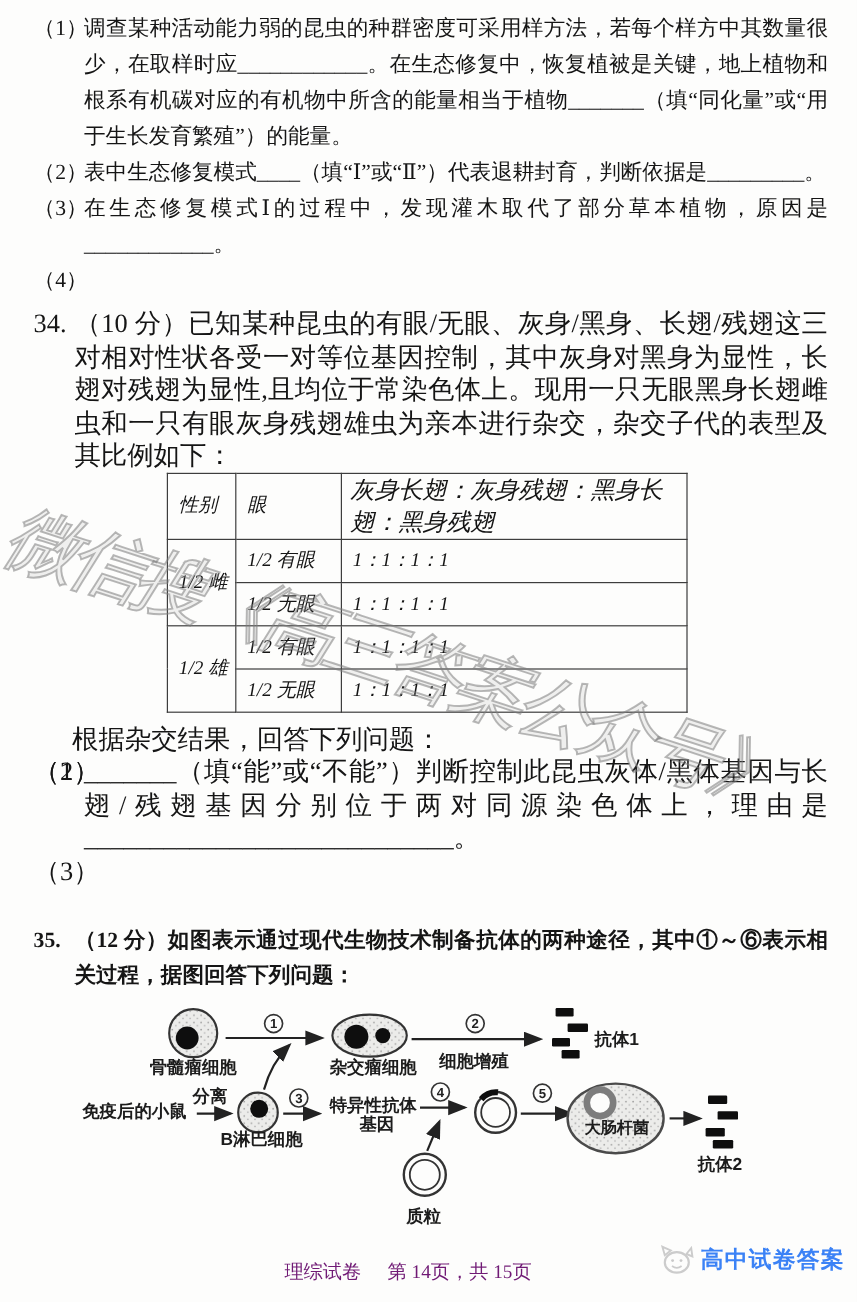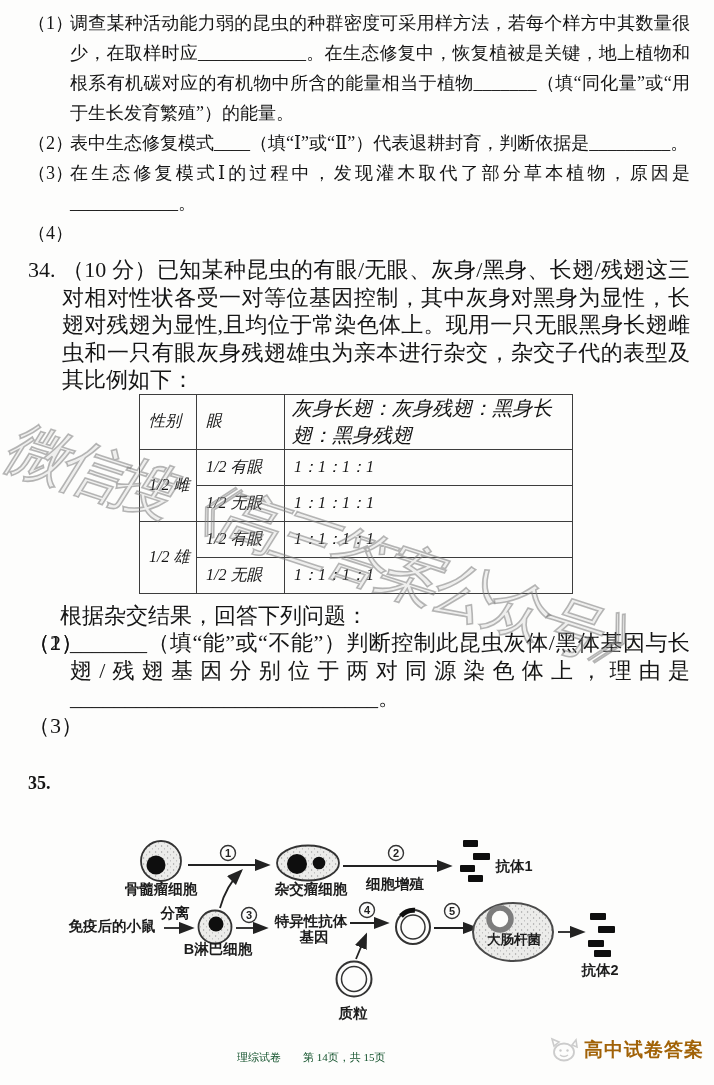--- a/index.html
+++ b/index.html
@@ -8,21 +8,21 @@
 
   
   .watermark{
     position:absolute;left:20px;top:404px;z-index:5;pointer-events:none;
     font-size:62px;font-style:italic;letter-spacing:-6px;white-space:nowrap;
     color:rgba(120,120,120,0.10);
     -webkit-text-stroke:1.6px rgba(125,125,125,0.55);
     transform:rotate(18deg);transform-origin:0 0;
   }
   .logo-wm{position:absolute;right:10px;top:1036px;display:flex;align-items:center;gap:4px;z-index:5;}
-  .logo-wm .t{font-family:"Liberation Sans","DejaVu Sans",sans-serif;font-weight:bold;font-size:19px;color:#a16207;letter-spacing:1px;}
+  .logo-wm .t{font-family:"Liberation Sans","DejaVu Sans",sans-serif;font-weight:bold;font-size:19px;color:#3b82f6;letter-spacing:1px;}
 
   
   section{position:absolute;left:28px;width:662px;z-index:2;}
   .sec33{top:8px;}
   .sec34{top:256px;}
   .sec35{top:769px;}
   .item{position:relative;padding-left:42px;font-size:18px;line-height:30px;text-align:justify;}
   .item .marker{position:absolute;left:0;top:0;}
   .sec34 .item,.sec34 .prompt{font-size:22px;line-height:27.5px;}
   .qitem{padding-left:34px;}
@@ -37,21 +37,21 @@
   .col-sex{width:57px;} .col-eye{width:88px;} .col-ratio{width:288px;}
   tr.hd{height:38px;} tr.dr{height:36px;}
 
   
   .diagram{position:absolute;left:40px;top:838px;z-index:2;}
   .dlabel{font-family:"Liberation Sans","DejaVu Sans",sans-serif;font-weight:bold;font-size:14.5px;fill:#1c1c1c;}
   .dlabel.small{font-size:13.5px;}
   .stepnum{font-family:"Liberation Sans","DejaVu Sans",sans-serif;font-size:11px;fill:#222;font-weight:bold;}
 
   
-  .footer{position:absolute;left:0;top:1050px;width:714px;font-size:11px;color:#14532d;z-index:2;}
+  .footer{position:absolute;left:0;top:1050px;width:714px;font-size:16px;color:#701a75;z-index:2;}
   .footer .inner{margin-left:237px;}
   .footer .gap{display:inline-block;width:22px;}
 </style>
 </head>
 <body>
 
 <div class="page">
 
   <div class="watermark">微信搜《高三答案公众号》</div>
 
@@ -122,20 +122,21 @@
       <span>_______（填“能”或“不能”）判断控制此昆虫灰体/黑体基因与长翅/残翅基因分别位于两对同源染色体上，理由是____________________________。</span>
     </div>
     <div class="item">
       <span class="marker">（3）</span>
     </div>
   </section>
 
   <section class="sec35">
     <div class="item qitem">
       <span class="marker">35.</span>
+      <span>（12 分）如图表示通过现代生物技术制备抗体的两种途径，其中①～⑥表示相关过程，据图回答下列问题：</span>
     </div>
   </section>
 
   <svg class="diagram" width="640" height="192" viewBox="0 0 640 192">
     <defs>
       <marker id="ah" markerWidth="9" markerHeight="8" refX="7.5" refY="3.5" orient="auto">
         <path d="M0,0 L9,3.5 L0,7 Z" fill="#222"></path>
       </marker>
       <pattern id="stip" width="6" height="6" patternUnits="userSpaceOnUse">
         <rect width="6" height="6" fill="#ececea"></rect>

